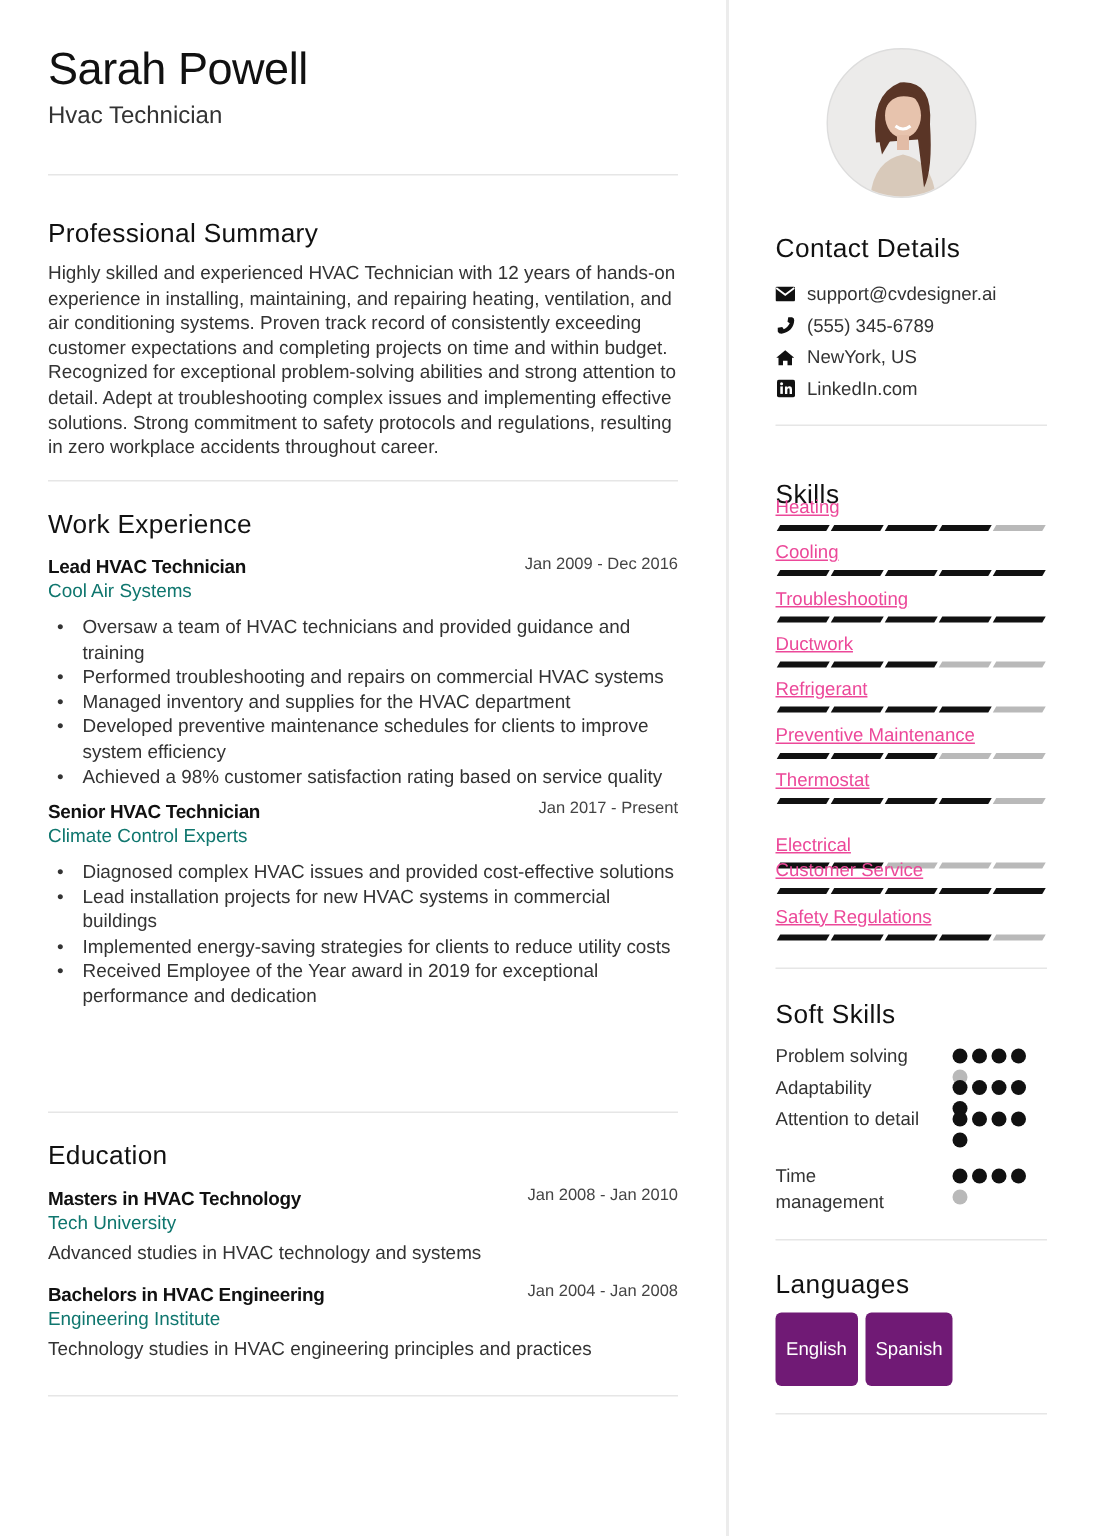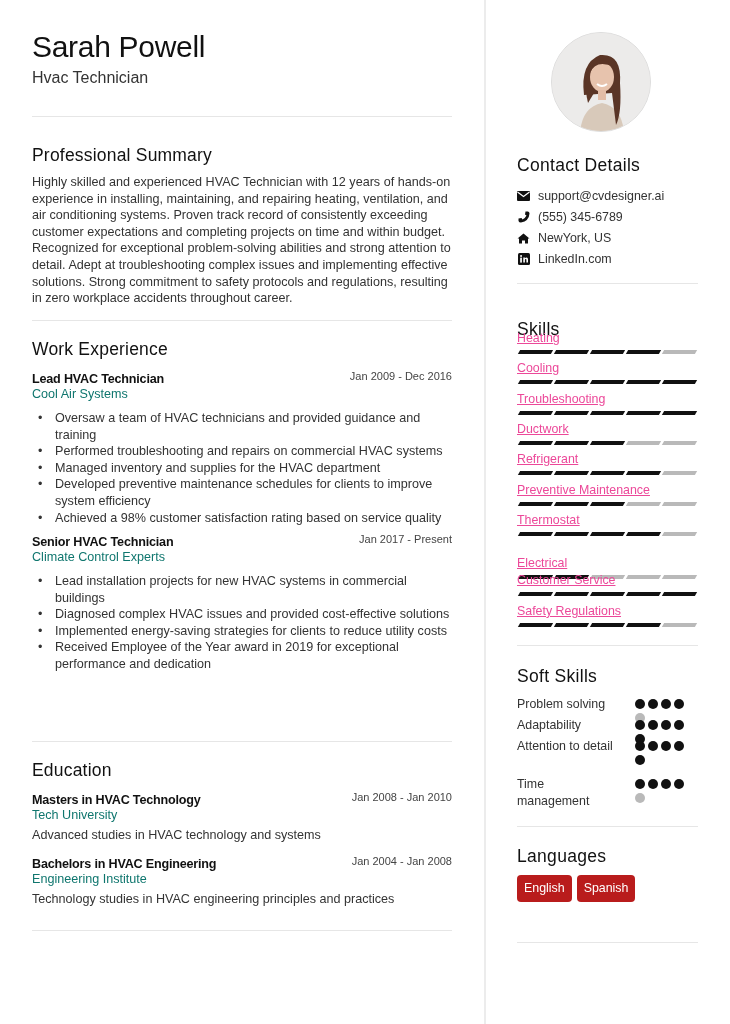--- a/index.html
+++ b/index.html
@@ -45,21 +45,21 @@
   .bar { width: 33px; height: 4px; background: #111; transform: skewX(-30deg); }
   .bar.off { background: #b9b9b9; }
 
   .soft { position: absolute; left: 0; width: 181px; }
   .soft-label { position: absolute; left: 0; top: 0; width: 100px; font-size: 12.4px; line-height: 16.5px; color: #333; }
   .dots { position: absolute; left: 118px; top: 3px; width: 52px; display: flex; flex-wrap: wrap; gap: 4px 3px; }
   .dot { width: 10px; height: 10px; border-radius: 50%; background: #111; }
   .dot.off { background: #b9b9b9; }
 
   .langs { position: absolute; left: 0; top: 875px; display: flex; gap: 5px; }
-  .lang { background: #b91c1c; color: #fff; font-size: 12.4px; padding: 6px 7px; border-radius: 4px; line-height: 15px; }
+  .lang { background: #701a75; color: #fff; font-size: 12.4px; padding: 17px 7px; border-radius: 4px; line-height: 15px; }
 </style>
 </head>
 <body>
 
 <div class="page">
   <div class="vdivider"></div>
 
   <div class="left">
     <div class="name">Sarah Powell</div>
     <div class="jobtitle">Hvac Technician</div>
@@ -86,22 +86,22 @@
       </ul>
     </div>
 
     <div class="entry" style="top:532px">
       <div class="entry-head">
         <span class="entry-role">Senior HVAC Technician</span>
         <span class="entry-date">Jan 2017 - Present</span>
       </div>
       <div class="entry-org">Climate Control Experts</div>
       <ul class="bullets">
+        <li>Diagnosed complex HVAC issues and provided cost-effective solutions</li>
         <li>Lead installation projects for new HVAC systems in commercial buildings</li>
-        <li>Diagnosed complex HVAC issues and provided cost-effective solutions</li>
         <li>Implemented energy-saving strategies for clients to reduce utility costs</li>
         <li>Received Employee of the Year award in 2019 for exceptional performance and dedication</li>
       </ul>
     </div>
 
     <div class="hr" style="top:741px"></div>
 
     <div class="section-title" style="top:760px">Education</div>
 
     <div class="entry" style="top:790px">

